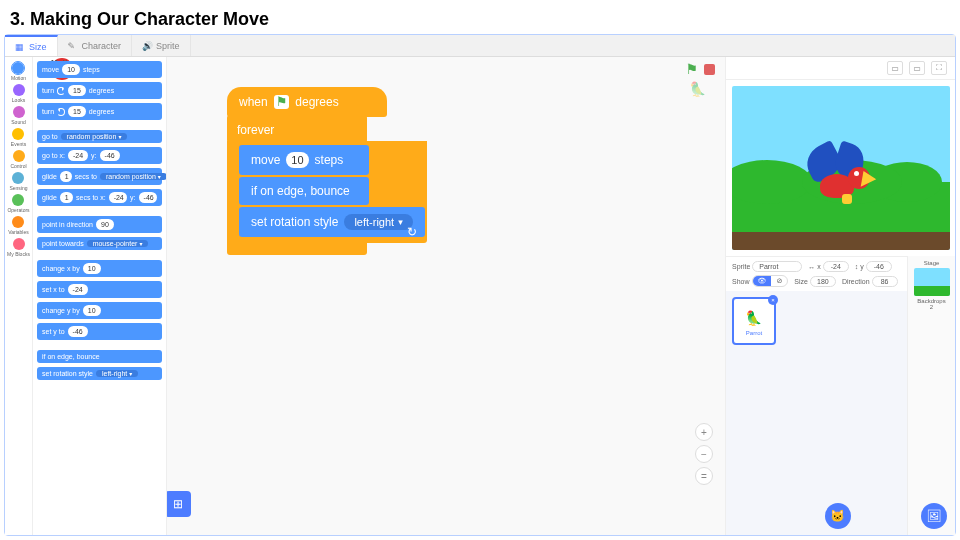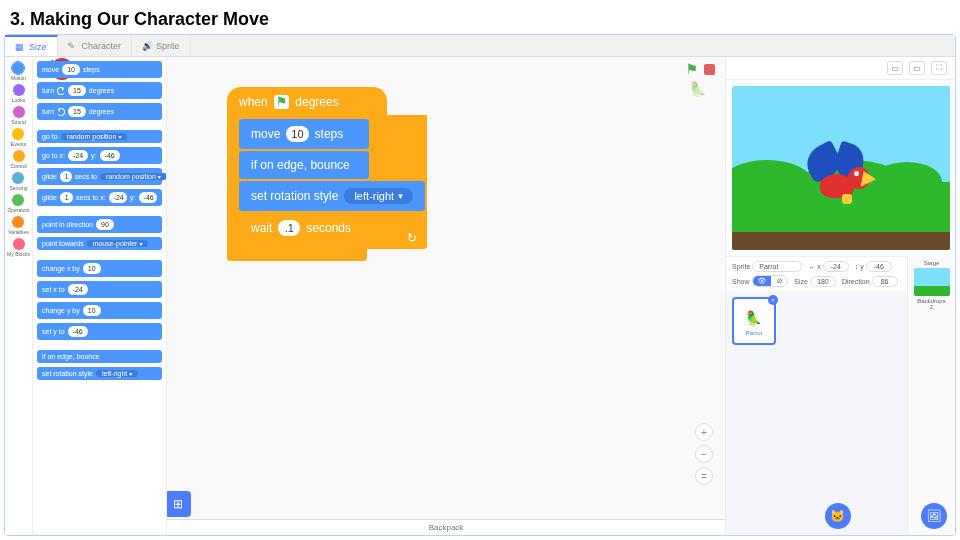--- a/index.html
+++ b/index.html
@@ -227,49 +227,44 @@
     <span class="stop"></span>
    </div>
    <div class="ws-sprite-icon">🦜</div>
 
    <div class="stack">
     <div class="hatblock">
      <span>when</span>
             <span class="flagic">⚑</span>
             <span>degrees</span>
     </div>
+    <div class="cblock">forever</div>
     <div class="cbody">
      <div class="inner">
       <div class="sblk m">
                 <span>move</span>
                 <span class="pill">10</span>
                 <span>steps</span>
               </div>
       <div class="sblk m">if on edge, bounce</div>
       <div class="sblk m">
                 <span>set rotation style</span>
                 <span class="dd2">left-right</span>
               </div>
-      <div class="sblk ct">
-                <span>wait</span>
-                <span class="pill">.1</span>
-                <span>seconds</span>
-              </div>
      </div>
     </div>
     <div class="cfoot"></div>
    </div>
 
    <div class="ws-zoom">
     <div class="zbtn">+</div>
     <div class="zbtn">−</div>
     <div class="zbtn">=</div>
    </div>
    <div class="ext">⊞</div>
-   <div class="backpack">Backpack</div>
   </div>
 
   <div class="right">
    <div class="rtop">
     <div class="rtbtn">▭</div>
     <div class="rtbtn">▭</div>
     <div class="rtbtn">⛶</div>
    </div>
    <div class="stage">
     <div class="grass">

